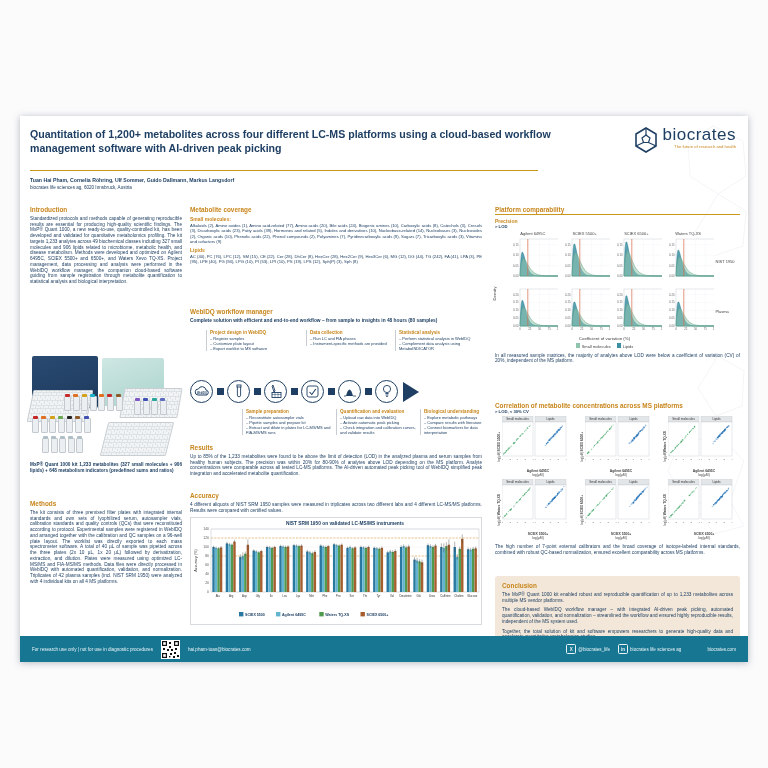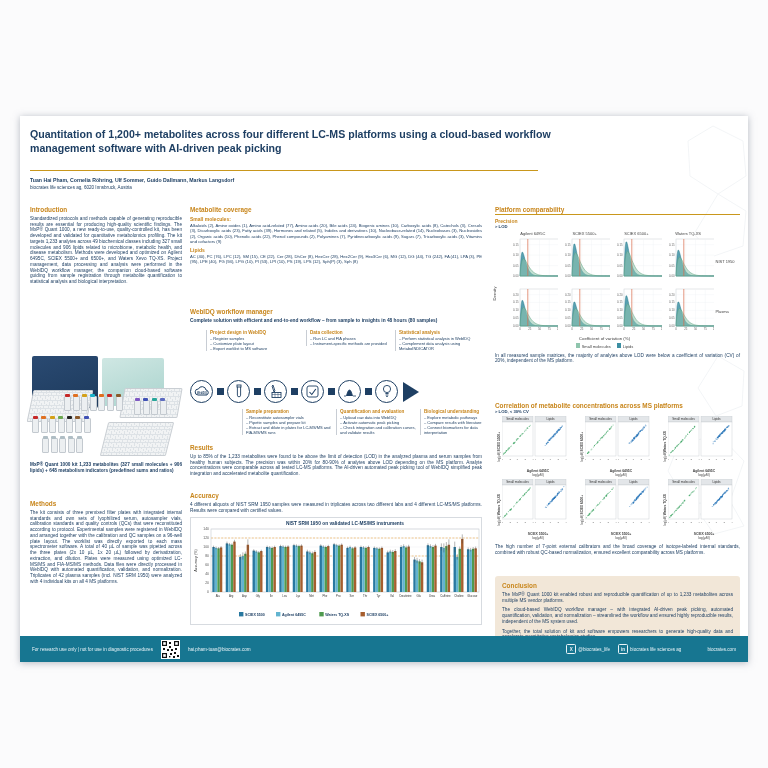--- a/index.html
+++ b/index.html
@@ -98,20 +98,33 @@
         <polygon points="100,240 126,255 124,290 98,300 80,272"></polygon>
         <polygon points="112,385 126,410 96,418 82,398"></polygon>
       </g>
     </svg>
 
     <div class="title">Quantitation of 1,200+ metabolites across four different LC-MS platforms using a cloud-based workflow management software with AI-driven peak picking</div>
     <div class="gold-rule"></div>
     <div class="authors">Tuan Hai Pham, Cornelia Röhring, Ulf Sommer, Guido Dallmann, Markus Langsdorf</div>
     <div class="affil">biocrates life sciences ag, 6020 Innsbruck, Austria</div>
 
+    <div class="logo">
+      <svg width="26" height="28" viewBox="0 0 26 28">
+        <polygon points="13,2 23,8 23,20 13,26 3,20 3,8" fill="none" stroke="#1e3f63" stroke-width="1.6"></polygon>
+        <polygon points="13,9 17,12 15.5,16.5 10.5,16.5 9,12" fill="none" stroke="#1e3f63" stroke-width="1.2"></polygon>
+        <line x1="13" y1="2" x2="13" y2="9" stroke="#1e3f63" stroke-width="1.2"></line>
+        <line x1="3" y1="20" x2="10.5" y2="16.5" stroke="#1e3f63" stroke-width="1.2"></line>
+        <line x1="23" y1="20" x2="15.5" y2="16.5" stroke="#1e3f63" stroke-width="1.2"></line>
+      </svg>
+      <div class="logo-text">
+        <div class="logo-name">biocrates</div>
+        <div class="logo-tag">The future of research and health</div>
+      </div>
+    </div>
 
     <div class="col col-left">
       <div class="block" style="top:0">
         <h3 class="sec">Introduction</h3>
         <div class="body-txt">Standardized protocols and methods capable of generating reproducible results are essential for producing high-quality scientific findings. The MxP® Quant 1000, a new ready-to-use, quality-controlled kit, has been developed and validated for quantitative metabolomics profiling. The kit targets 1,233 analytes across 49 biochemical classes including 327 small molecules and 906 lipids related to microbiome, metabolic health, and disease metabolism. Methods were developed and optimized on Agilent 6495C, SCIEX 5500+ and 6500+, and Waters Xevo TQ-XS. Project management, data processing and analysis were performed in the WebIDQ workflow manager, the companion cloud-based software guiding from sample registration through metabolite quantification to statistical analysis and biological interpretation.</div>
       </div>
 
       <div class="block" style="top:150px">
         <div class="kit">
           <div class="kit-box navy"></div>

